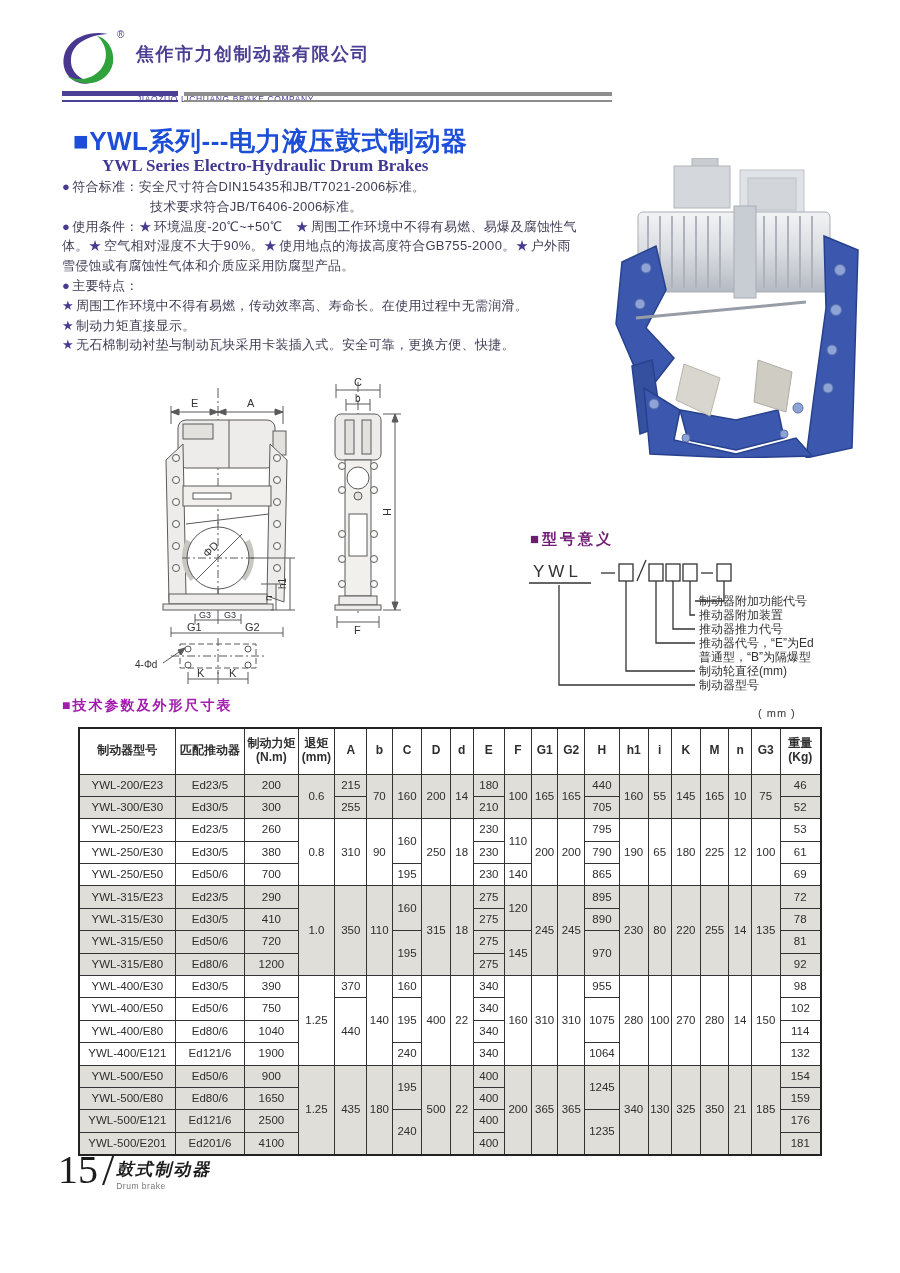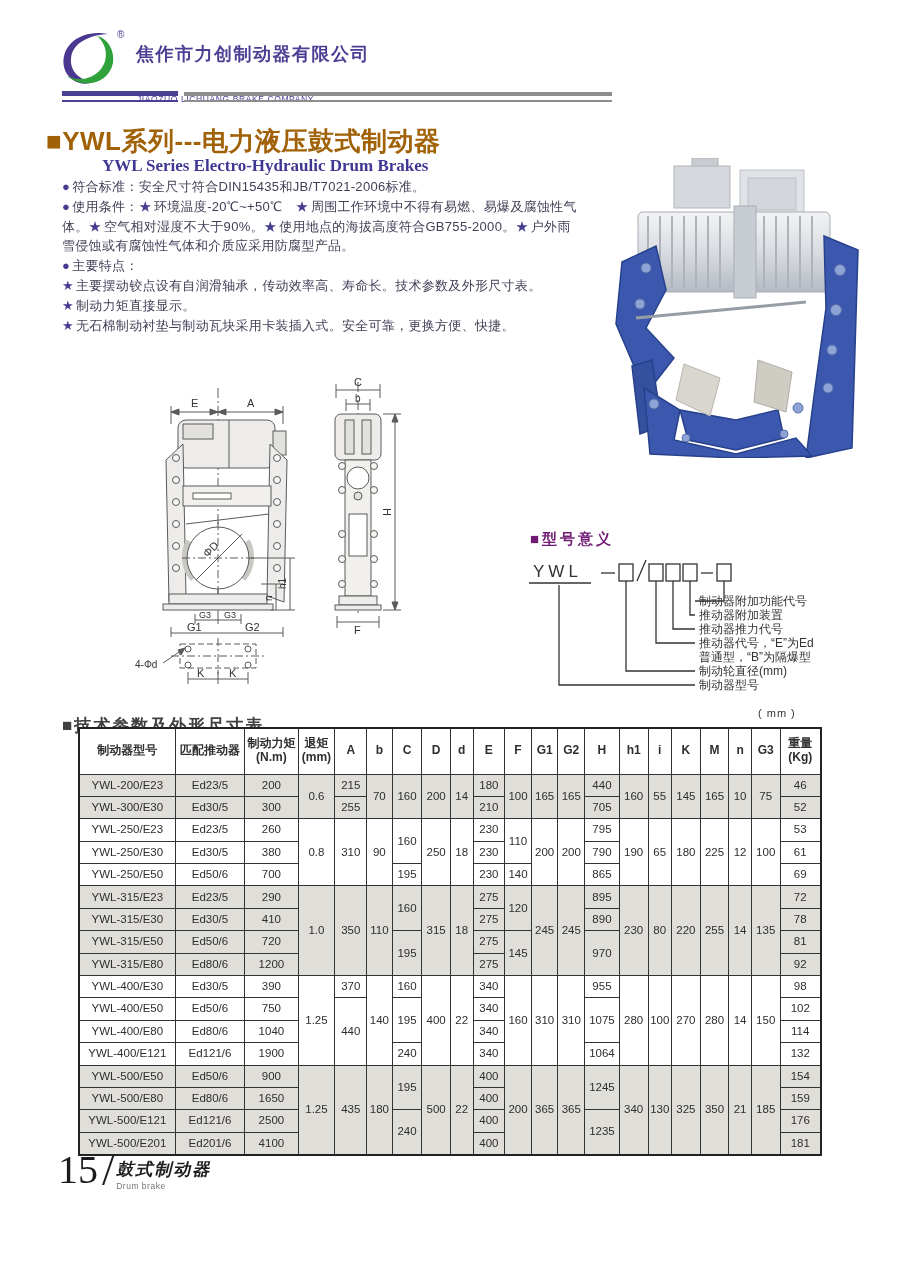--- a/index.html
+++ b/index.html
@@ -7,39 +7,39 @@
   #page { position:relative; width:900px; height:1273px; background:#ffffff; margin:0 auto; overflow:hidden; }
 
   
   .logo { position:absolute; left:54px; top:26px; }
   .co-cn { position:absolute; left:136px; top:42px; font-size:18px; font-weight:bold; color:#4b3f94; letter-spacing:1.5px; }
   .co-en { position:absolute; left:137px; top:66px; font-size:8.5px; color:#4b3f94; letter-spacing:0.6px;margin-top:28px; }
   .rule { position:absolute; background:#8d8d8d; }
   .rule.p { background:#4a4094; }
 
   
-  .t-cn { position:absolute; left:46px; top:124px; font-size:26px; font-weight:bold; color:#a16207; letter-spacing:0.5px; }
+  .t-cn { position:absolute; left:73px; top:124px; font-size:26px; font-weight:bold; color:#1d4ed8; letter-spacing:0.5px; }
   .t-en { position:absolute; left:102px; top:156px; font-size:17px; font-weight:bold; color:#3f3792; font-family:"Liberation Serif", serif; }
 
   
   .features { position:absolute; left:62px; top:177px; width:560px; font-size:13px; color:#413e56; }
   .tline { height:19.8px; line-height:19.8px; white-space:nowrap; letter-spacing:0.3px; }
   .tline.ind { padding-left:88px; }
   .tline .dot, .tline .star { color:#453c90; margin-right:2px; }
 
   
   .dwg { position:absolute; left:133px; top:374px; }
   .photo { position:absolute; left:588px; top:158px; }
 
   
   .mm-title { position:absolute; left:530px; top:530px; font-size:15px; font-weight:bold; color:#701a75; letter-spacing:3px; }
   .mm { position:absolute; left:527px; top:556px; }
 
   
-  .tbl-title { position:absolute; left:62px; top:697px; font-size:17px; font-weight:bold; color:#404040; letter-spacing:2px;margin-top:17px; }
+  .tbl-title { position:absolute; left:62px; top:697px; font-size:14px; font-weight:bold; color:#a21caf; letter-spacing:2px; }
   .tbl-unit { position:absolute; left:758px; top:707px; font-size:11px; color:#333; letter-spacing:1px; }
   table.spec { position:absolute; left:78px; top:727px; width:744px; border-collapse:collapse; table-layout:fixed; background:#fff; border:2px solid #222; font-size:11.5px; color:#2e2e2e; }
   .spec th, .spec td { border:1px solid #333; text-align:center; vertical-align:middle; padding:0 1px; white-space:pre-line; line-height:1.15; }
   .spec thead tr { height:46px; }
   .spec tbody tr { height:22.4px; }
   .spec th { font-weight:bold; font-size:12px; }
   .spec tr.shade td { background:#e0ded9; }
 
   
   .footer { position:absolute; left:58px; top:1150px; display:flex; align-items:flex-start; }
@@ -65,25 +65,26 @@
   <div class="rule p" style="left:62px; top:91px; width:116px; height:5px;"></div>
   <div class="rule" style="left:184px; top:92px; width:428px; height:4px;"></div>
   <div class="rule p" style="left:62px; top:100px; width:116px; height:2px;"></div>
   <div class="rule" style="left:184px; top:100px; width:428px; height:2px;"></div>
 
   <div class="t-cn">■YWL系列---电力液压鼓式制动器</div>
   <div class="t-en">YWL Series Electro-Hydraulic Drum Brakes</div>
 
   <div class="features">
       <div class="tline"><span class="dot">●</span><span class="t">符合标准：安全尺寸符合DIN15435和JB/T7021-2006标准。</span></div>
+      <div class="tline ind"><span class="t">技术要求符合JB/T6406-2006标准。</span></div>
       <div class="tline"><span class="dot">●</span><span class="t">使用条件：</span><span class="star">★</span><span class="t">环境温度-20℃~+50℃　</span><span class="star">★</span><span class="t">周围工作环境中不得有易燃、易爆及腐蚀性气</span></div>
       <div class="tline"><span class="t">体。</span><span class="star">★</span><span class="t">空气相对湿度不大于90%。</span><span class="star">★</span><span class="t">使用地点的海拔高度符合GB755-2000。</span><span class="star">★</span><span class="t">户外雨</span></div>
       <div class="tline"><span class="t">雪侵蚀或有腐蚀性气体和介质应采用防腐型产品。</span></div>
       <div class="tline"><span class="dot">●</span><span class="t">主要特点：</span></div>
-      <div class="tline"><span class="star">★</span><span class="t">主要摆动铰点设有自润滑轴承，传动效率高、寿命长。技术参数及外形尺寸表。</span></div>
+      <div class="tline"><span class="star">★</span><span class="t">周围工作环境中不得有易燃，传动效率高、寿命长。在使用过程中无需润滑。</span></div>
       <div class="tline"><span class="star">★</span><span class="t">制动力矩直接显示。</span></div>
       <div class="tline"><span class="star">★</span><span class="t">无石棉制动衬垫与制动瓦块采用卡装插入式。安全可靠，更换方便、快捷。</span></div>
     </div>
 
   <svg class="photo" width="295" height="300" viewBox="0 0 295 300">
     <defs>
       <linearGradient id="sg" x1="0" y1="0" x2="0" y2="1">
         <stop offset="0" stop-color="#f2f3f5"></stop>
           <stop offset="0.5" stop-color="#d9dce1"></stop>
           <stop offset="1" stop-color="#b4bac3"></stop>

